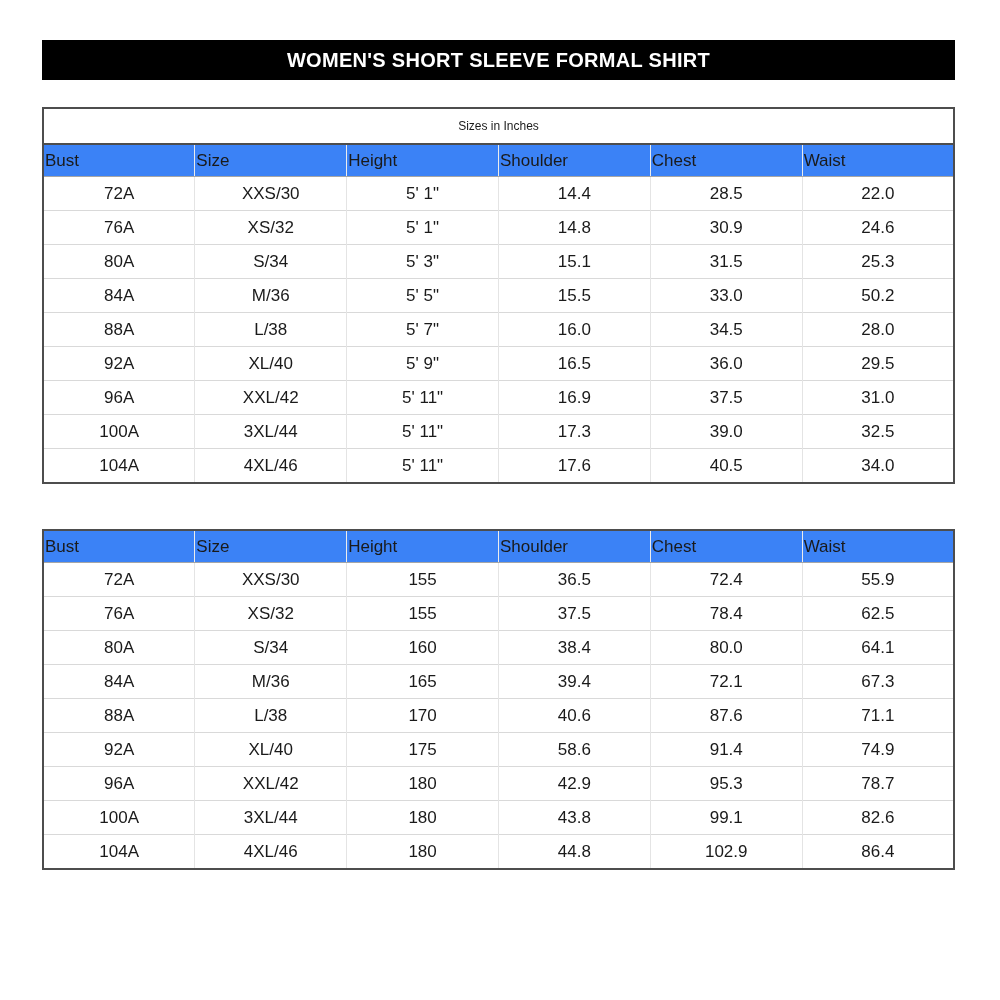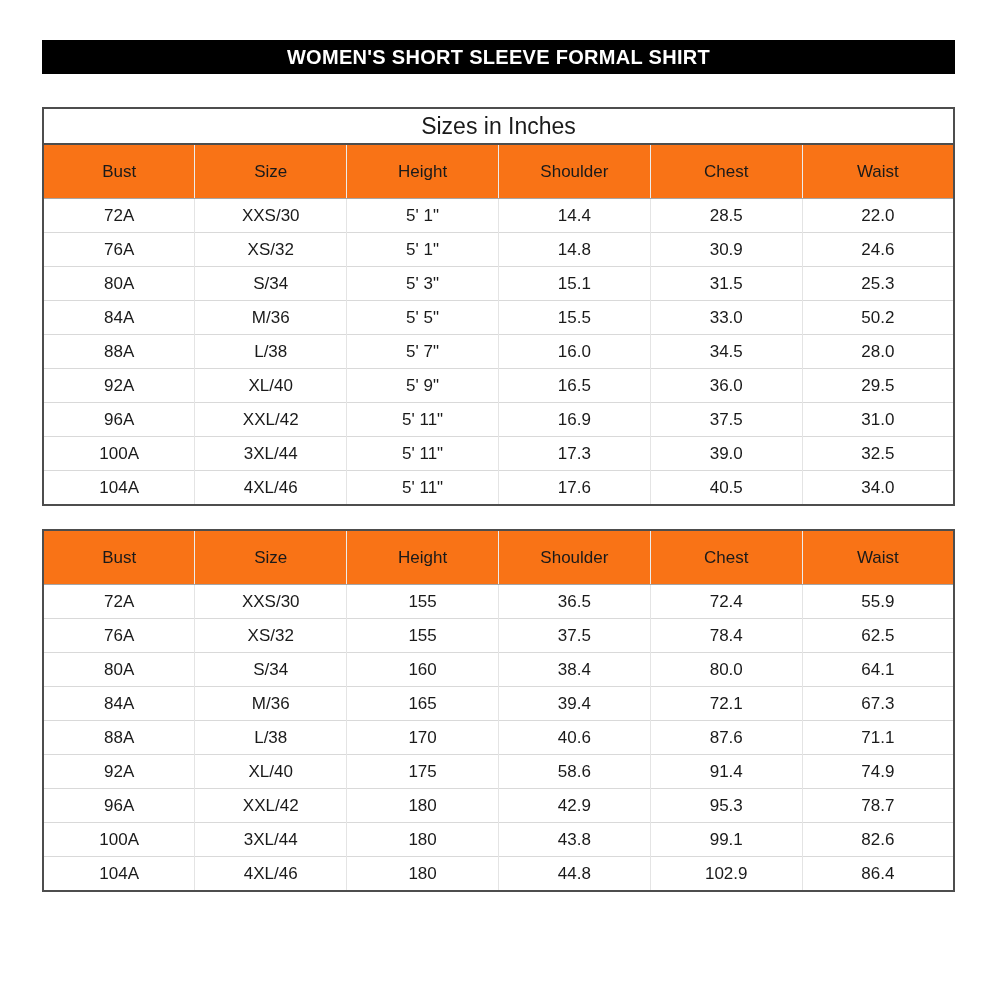--- a/index.html
+++ b/index.html
@@ -13,21 +13,21 @@
     width: 1000px;
     height: 1000px;
     background: #ffffff;
     overflow: hidden;
   }
   .banner {
     position: absolute;
     left: 42px;
     top: 40px;
     width: 913px;
-    height: 34px;
+    height: 40px;
     background: #000000;
     color: #ffffff;
     display: flex;
     align-items: center;
     justify-content: center;
     font-weight: bold;
     font-size: 20px;
     letter-spacing: 0.3px;
     white-space: nowrap;
   }
@@ -38,34 +38,34 @@
     border-collapse: collapse;
     table-layout: fixed;
     color: #1a1a1a;
     border: 2px solid #4d4d4d;
   }
   table.size-table.t0 { top: 107px; }
   table.size-table.t1 { top: 529px; }
   td.caption-cell {
     height: 34px;
     text-align: center;
-    font-size: 23px;
+    font-size: 12px;
     background: #ffffff;
     border-bottom: 2px solid #4d4d4d;
     padding: 0;
   }
   th.col-header {
     height: 29px;
-    background: #f97316;
+    background: #3b82f6;
     font-weight: normal;
     font-size: 17px;
-    text-align: center;
+    text-align: left;
     border-bottom: 1px solid #a6a6a6;
     border-left: 1px solid #ececec;
-    padding: 12px;
+    padding: 1px;
   }
   th.col-header:first-child { border-left: none; }
   td.data-cell {
     height: 33px;
     text-align: center;
     font-size: 17px;
     background: #ffffff;
     border-top: 1px solid #d9d9d9;
     border-left: 1px solid #e4e4e4;
     padding: 0;

